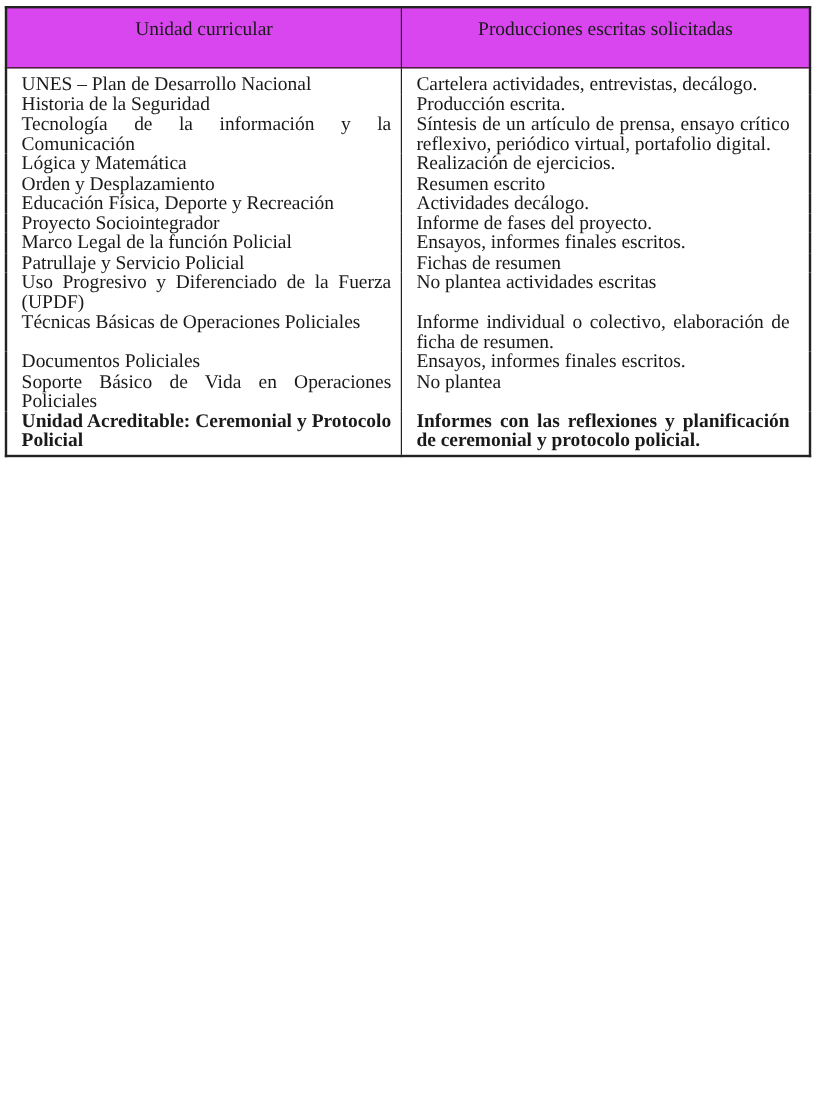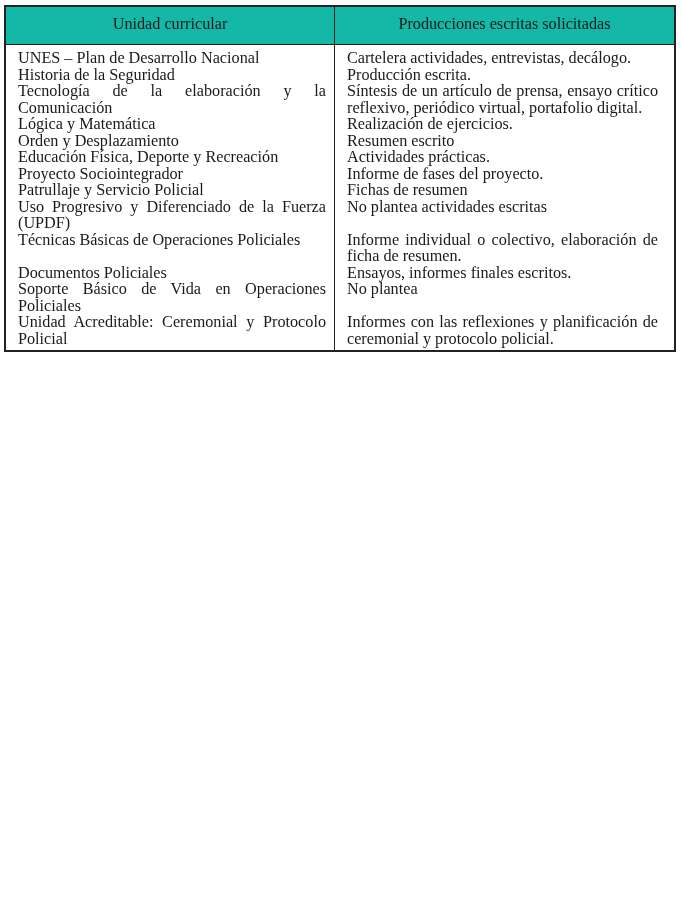--- a/index.html
+++ b/index.html
@@ -5,33 +5,33 @@
     html, body { margin: 0; padding: 0; background: #ffffff; }
     body { width: 682px; height: 924px; overflow: hidden; position: relative; }
     .doc-table {
       position: absolute; left: 4px; top: 5px; width: 672px;
       border-collapse: collapse;
       font-family: "Liberation Serif", "DejaVu Serif", serif;
       font-size: 16.2px; line-height: 16.5px; color: #1a1a1a;
       border: 2px solid #222;
     }
     .doc-table th {
-      background: #14b8a6; font-weight: normal; text-align: center;
-      padding: 2px 6px 5px 6px; border: 1.5px solid #2a1a10;
+      background: #d946ef; font-weight: normal; text-align: center;
+      padding: 2px 6px 17px 6px; border: 1.5px solid #2a1a10;
       vertical-align: middle;
     }
     .doc-table th.col1 { height: 30px; }
     .doc-table td {
       vertical-align: top; text-align: justify; padding: 0 8px 0 12px;
       border-left: 1.5px solid #222; border-right: 1.5px solid #222; margin-top: 28px;
     }
     .doc-table td.c1 { width: 308px; }
     .doc-table td.c2 { padding-left: 12px; padding-right: 16px; }
     .doc-table tr.first td { padding-top: 5px; }
-    .doc-table tr.last td { padding-bottom: 3px; }
+    .doc-table tr.last td { padding-bottom: 3px; font-weight: bold; }
     .cell-text { display: block; text-align-last: left; }
   </style>
 </head>
 <body>
 
 <table class="doc-table">
   <thead>
     <tr>
       <th class="col1">Unidad curricular</th>
       <th>Producciones escritas solicitadas</th>
@@ -49,21 +49,21 @@
       <tr>
         <td class="c1">
           <span class="cell-text">Historia de la Seguridad</span>
         </td>
         <td class="c2">
           <span class="cell-text">Producción escrita.</span>
         </td>
       </tr>
       <tr>
         <td class="c1">
-          <span class="cell-text">Tecnología de la elaboración y la Comunicación</span>
+          <span class="cell-text">Tecnología de la información y la Comunicación</span>
         </td>
         <td class="c2">
           <span class="cell-text">Síntesis de un artículo de prensa, ensayo crítico reflexivo, periódico virtual, portafolio digital.</span>
         </td>
       </tr>
       <tr>
         <td class="c1">
           <span class="cell-text">Lógica y Matemática</span>
         </td>
         <td class="c2">
@@ -76,29 +76,37 @@
         </td>
         <td class="c2">
           <span class="cell-text">Resumen escrito</span>
         </td>
       </tr>
       <tr>
         <td class="c1">
           <span class="cell-text">Educación Física, Deporte y Recreación</span>
         </td>
         <td class="c2">
-          <span class="cell-text">Actividades prácticas.</span>
+          <span class="cell-text">Actividades decálogo.</span>
         </td>
       </tr>
       <tr>
         <td class="c1">
           <span class="cell-text">Proyecto Sociointegrador</span>
         </td>
         <td class="c2">
           <span class="cell-text">Informe de fases del proyecto.</span>
+        </td>
+      </tr>
+      <tr>
+        <td class="c1">
+          <span class="cell-text">Marco Legal de la función Policial</span>
+        </td>
+        <td class="c2">
+          <span class="cell-text">Ensayos, informes finales escritos.</span>
         </td>
       </tr>
       <tr>
         <td class="c1">
           <span class="cell-text">Patrullaje y Servicio Policial</span>
         </td>
         <td class="c2">
           <span class="cell-text">Fichas de resumen</span>
         </td>
       </tr>

